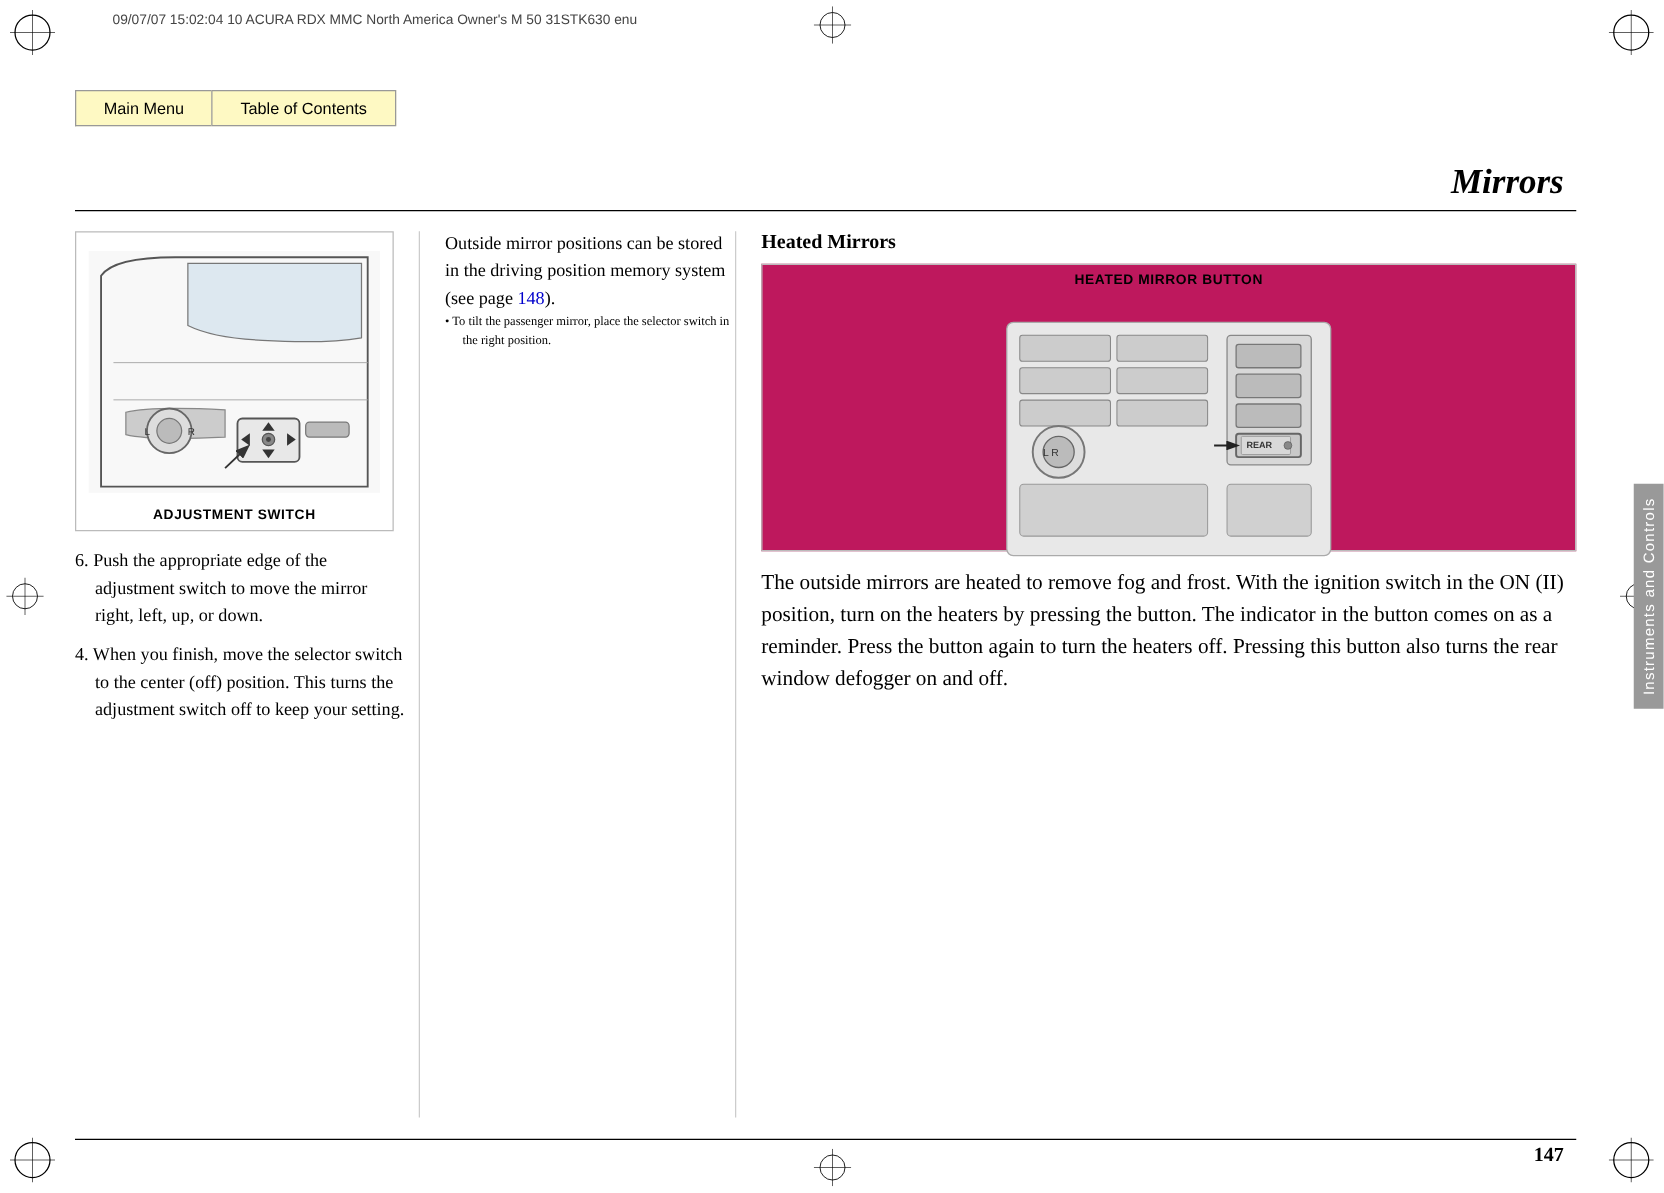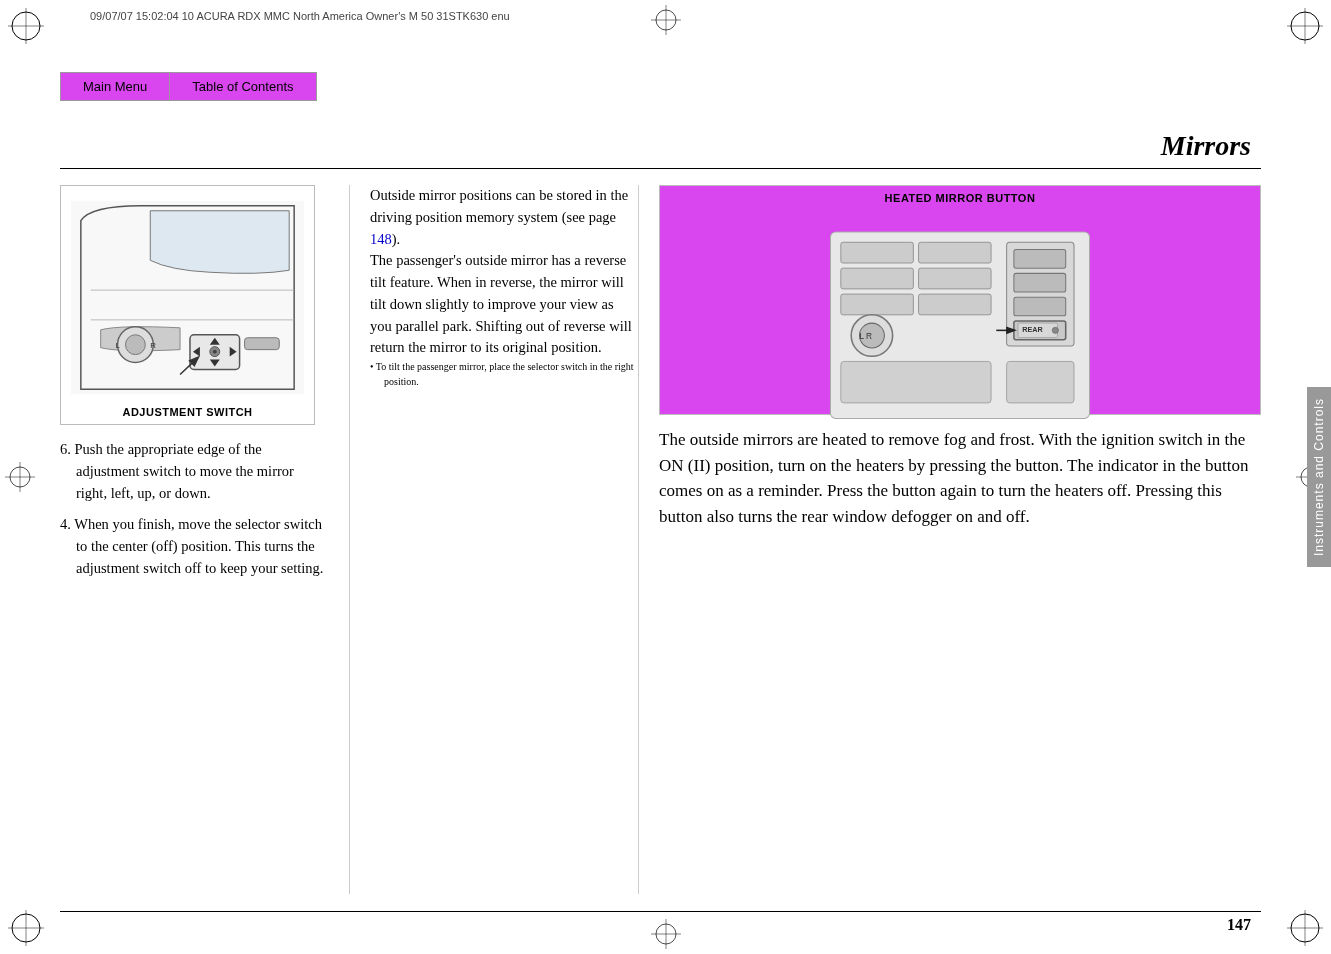--- a/index.html
+++ b/index.html
@@ -55,21 +55,21 @@
     .nav-buttons {
       position: absolute;
       top: 72px;
       left: 60px;
       display: flex;
       gap: 0;
     }
 
     .nav-btn {
       border: 1px solid #999;
-      background: #d946ef;
+      background: #fef9c3;
       padding: 6px 22px;
       font-size: 13px;
       font-family: Arial, sans-serif;
       cursor: pointer;
     }
     .nav-btn:first-child {
       border-right: none;
     }
 
     
@@ -140,27 +140,27 @@
     }
 
     .left-text p {
       margin-bottom: 10px;
       padding-left: 16px;
       text-indent: -16px;
     }
 
     
     .col-middle {
-      width: 290px;
+      width: 254px;
       flex-shrink: 0;
       padding-left: 20px;
       padding-right: 4px;
       border-left: 1px solid #ccc;
       border-right: 1px solid #ccc;
-      margin-left: 24px;
+      margin-left: 10px;
       margin-right: 10px;
     }
 
     .col-middle-text {
       font-size: 14.5px;
       line-height: 1.5;
     }
 
     .section-heading {
       font-weight: bold;
@@ -202,21 +202,21 @@
       font-weight: bold;
       margin-bottom: 8px;
     }
 
     
     .heated-diagram-box {
       border: 1px solid #bbb;
       width: 100%;
       height: 230px;
       position: relative;
-      background: #d946ef;
+      background: #be185d;
       margin-bottom: 12px;
     }
 
     .heated-diagram-label {
       position: absolute;
       top: 6px;
       left: 50%;
       transform: translateX(-50%);
       font-size: 11px;
       font-weight: bold;
@@ -404,29 +404,29 @@
       <p>4. When you finish, move the selector switch to the center (off) position. This turns the adjustment switch off to keep your setting.</p>
     </div>
   </div>
 
   <div class="col-middle">
     <div class="col-middle-text">
       <p>
         <span>Outside mirror positions can be stored in the driving position memory system (see page </span><a class="link-text" href="#">148</a><span>).</span>
       </p>
 
-      <p>The passenger's outside mirror has a reverse tilt feature. When in reverse, the mirror will tilt down slightly to improve your view as you parallel park. Shifting out of reverse will return the mirror to its original position.</p>
 
       <ul class="bullet-list">
         <li>To tilt the passenger mirror, place the selector switch in the right position.</li>
       </ul>
     </div>
   </div>
 
   <div class="col-right">
+    <div class="col-right-heading">Heated Mirrors</div>
 
     <div class="heated-diagram-box">
       <div class="heated-diagram-label">HEATED MIRROR BUTTON</div>
       
       <svg width="100%" height="100%" viewBox="0 0 280 220" xmlns="http://www.w3.org/2000/svg" style="margin-top:20px">
 
         <rect x="15" y="25" width="250" height="180" rx="5" fill="#e8e8e8" stroke="#aaa" stroke-width="1"></rect>
 
         <rect x="25" y="35" width="70" height="20" rx="2" fill="#ccc" stroke="#888" stroke-width="0.8"></rect>
         <rect x="100" y="35" width="70" height="20" rx="2" fill="#ccc" stroke="#888" stroke-width="0.8"></rect>

